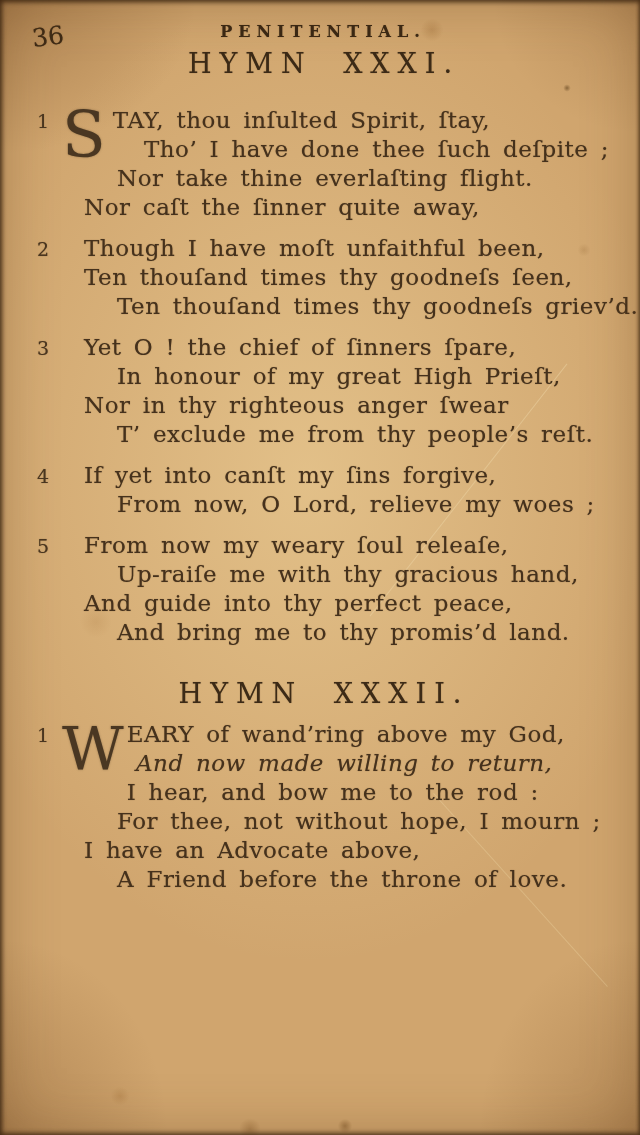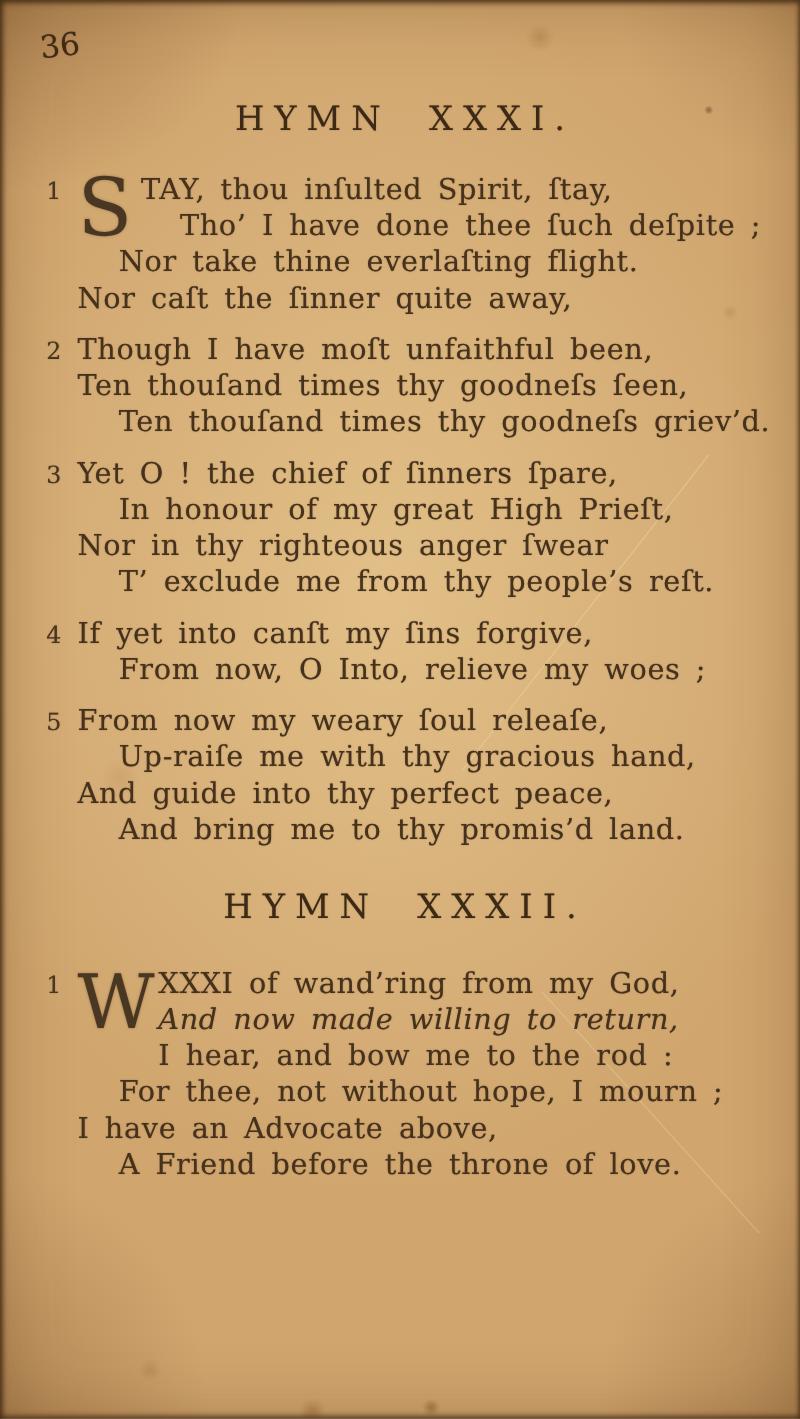--- a/index.html
+++ b/index.html
@@ -47,39 +47,40 @@
   .page-number {
     position:absolute; left:32px; top:0;
     font-size:25px; transform:rotate(-7deg); color:#3e2b16;
   }
   .running-header {
     display:block; text-align:center;
     font-size:16px; font-weight:bold; letter-spacing:6px;
     color:#3a2814; padding-left:6px;
   }
 
-  .content { position:absolute; inset:0; padding-top:80px; }
+  .content { position:absolute; inset:0; padding-top:48px; }
 
   .hymn-title {
     margin:0 0 27px 0; text-align:center;
     font-size:27px; font-weight:normal;
     letter-spacing:8px; word-spacing:14px;
     color:#3c2a16; padding-left:8px;
   }
-  .hymn-title.second { margin-top:31px; margin-bottom:32px; }
+  .hymn-title.second { margin-top:31px; margin-bottom:11px; }
 
   .stanza { position:relative; padding-left:62px; margin-bottom:12px; }
   .stanza-num {
     position:absolute; left:37px; top:4px;
     font-size:19px; color:#4a3620;
   }
   .line {
     font-size:23px; line-height:29px;
     letter-spacing:0.5px; word-spacing:4.5px;
     white-space:nowrap;
+    margin-left:22px;
   }
   .ind    { padding-left:33px; }
   .ind-sm { padding-left:7px;text-align:center;  }
   .ind-w  { padding-left:52px;font-style:italic; }
 
   .dropcap {
     float:left; color:#4a3722;
     text-shadow:0 0 2px rgba(74,55,34,0.5);
   }
   .dropcap-s { font-size:64px; line-height:54px; height:56px; margin:2px 7px 0 0; }
@@ -88,20 +89,21 @@
 </head>
 <body>
 
 <div class="page">
 
   <div class="crease c1"></div>
   <div class="crease c2"></div>
 
   <header class="page-header">
     <span class="page-number ink">36</span>
+    <span class="running-header ink">PENITENTIAL.</span>
   </header>
 
   <div class="content">
 
     <section>
       <h1 class="hymn-title ink">HYMN XXXI.</h1>
 
       <div class="stanza">
         <span class="stanza-num ink">1</span>
         <div class="stanza-body">
@@ -129,21 +131,21 @@
           <div class="line ink ind">In honour of my great High Prieſt,</div>
           <div class="line ink">Nor in thy righteous anger ſwear</div>
           <div class="line ink ind">T’ exclude me from thy people’s reſt.</div>
         </div>
       </div>
 
       <div class="stanza">
         <span class="stanza-num ink">4</span>
         <div class="stanza-body">
           <div class="line ink">If yet into canſt my ſins forgive,</div>
-          <div class="line ink ind">From now, O Into, relieve my woes ;</div>
+          <div class="line ink ind">From now, O Lord, relieve my woes ;</div>
         </div>
       </div>
 
       <div class="stanza">
         <span class="stanza-num ink">5</span>
         <div class="stanza-body">
           <div class="line ink">From now my weary ſoul releaſe,</div>
           <div class="line ink ind">Up-raiſe me with thy gracious hand,</div>
           <div class="line ink">And guide into thy perfect peace,</div>
           <div class="line ink ind">And bring me to thy promis’d land.</div>
@@ -151,21 +153,21 @@
       </div>
     </section>
 
     <section>
       <h1 class="hymn-title second ink">HYMN XXXII.</h1>
 
       <div class="stanza">
         <span class="stanza-num ink">1</span>
         <div class="stanza-body">
           <span class="dropcap dropcap-w">W</span>
-          <div class="line ink">XXXI of wand’ring from my God,</div>
+          <div class="line ink">EARY of wand’ring above my God,</div>
           <div class="line ink ind-w">And now made willing to return,</div>
           <div class="line ink">I hear, and bow me to the rod :</div>
           <div class="line ink ind">For thee, not without hope, I mourn ;</div>
           <div class="line ink">I have an Advocate above,</div>
           <div class="line ink ind">A Friend before the throne of love.</div>
         </div>
       </div>
     </section>
 
   </div>

